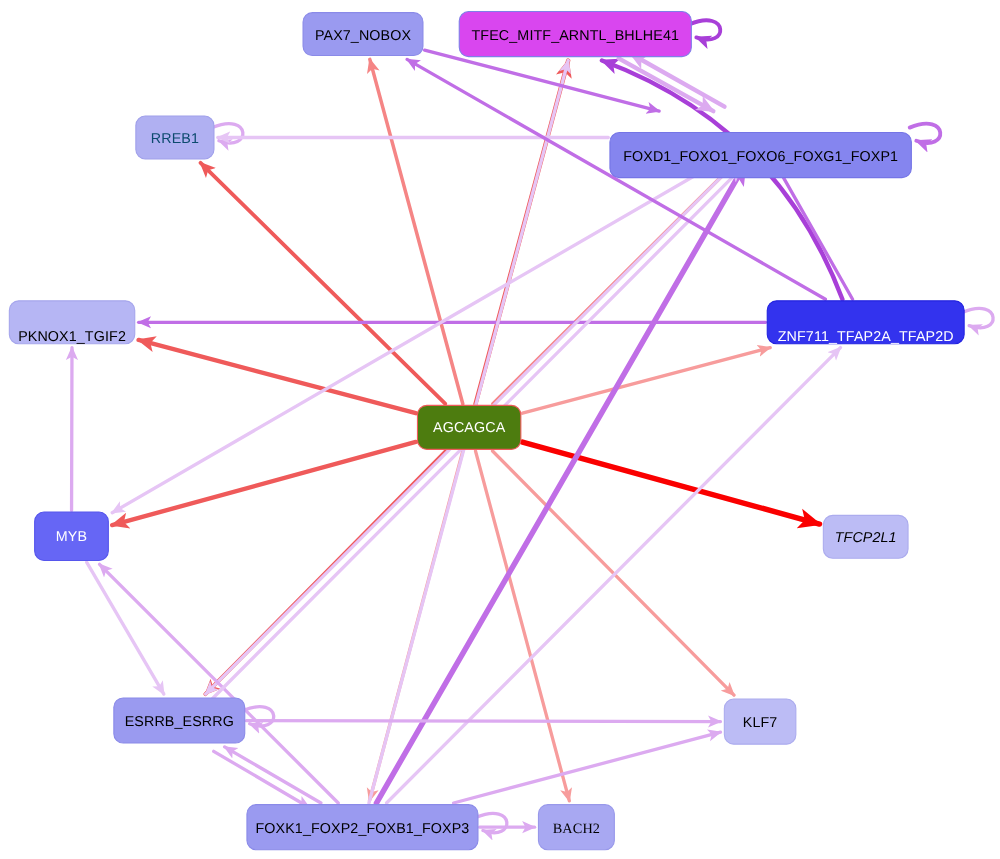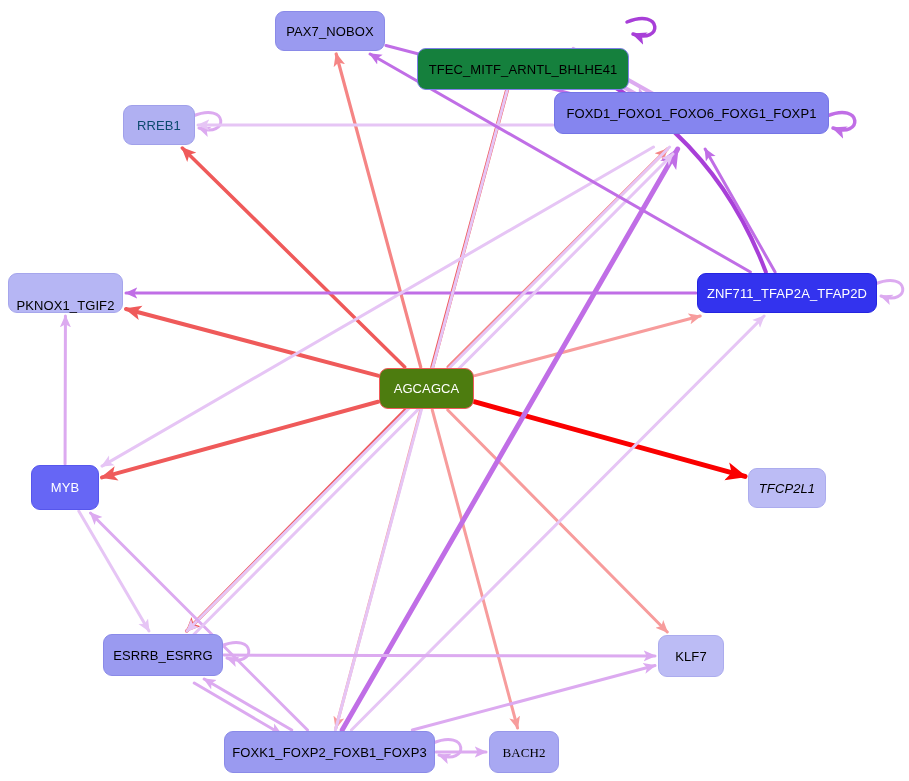--- a/index.html
+++ b/index.html
@@ -112,33 +112,33 @@
         <path fill="none" stroke="#dcaaf0" stroke-width="3" stroke-linecap="round" marker-end="url(#cdcaaf0)" d="M 65.06041131105398 464 L 65.44087403598972 316"></path>
         <path fill="none" stroke="#e6c5f5" stroke-width="3" stroke-linecap="round" marker-end="url(#ce6c5f5)" d="M 78.74925373134329 511 L 148.95820895522388 631"></path>
         <path fill="none" stroke="#c06ee6" stroke-width="3" stroke-linecap="round" marker-end="url(#cc06ee6)" d="M 386 45.561549100968186 L 599.2021276595744 101"></path>
         <path fill="none" stroke="#c06ee6" stroke-width="3" stroke-linecap="round" marker-end="url(#cc06ee6)" d="M 750.3702290076336 272 L 370.118320610687 54"></path>
       </g>
   </svg>
   <div id="node-layer">
       <div class="gnode" style="left: 275px; top: 11px; width: 110px; height: 40px; background: rgb(154, 154, 240); border: 1px solid rgb(138, 138, 232); color: rgb(0, 0, 0);">
         <span class="gnode-label">PAX7_NOBOX</span>
       </div>
-      <div class="gnode" style="left: 417px; top: 10px; width: 212px; height: 42px; background: #15803d; border: 1px solid rgb(127, 127, 232); color: rgb(0, 0, 0); margin-top: 38px;">
+      <div class="gnode" style="left: 417px; top: 10px; width: 212px; height: 42px; background: #d946ef; border: 1px solid rgb(127, 127, 232); color: rgb(0, 0, 0);">
         <span class="gnode-label">TFEC_MITF_ARNTL_BHLHE41</span>
       </div>
       <div class="gnode" style="left: 123px; top: 105px; width: 72px; height: 40px; background: rgb(176, 176, 242); border: 1px solid rgb(160, 160, 234); color: #0c4a6e;">
         <span class="gnode-label">RREB1</span>
       </div>
-      <div class="gnode" style="left: 554px; top: 92px; width: 275px; height: 42px; background: rgb(133, 133, 239); border: 1px solid rgb(117, 117, 230); color: rgb(0, 0, 0);">
+      <div class="gnode" style="left: 554px; top: 120px; width: 275px; height: 42px; background: rgb(133, 133, 239); border: 1px solid rgb(117, 117, 230); color: rgb(0, 0, 0);">
         <span class="gnode-label">FOXD1_FOXO1_FOXO6_FOXG1_FOXP1</span>
       </div>
       <div class="gnode" style="left: 8px; top: 273px; width: 115px; height: 40px; background: rgb(182, 182, 244); border: 1px solid rgb(166, 166, 236); color: rgb(0, 0, 0); align-items: flex-end;">
         <span class="gnode-label">PKNOX1_TGIF2</span>
       </div>
-      <div class="gnode" style="left: 697px; top: 273px; width: 180px; height: 40px; background: rgb(51, 51, 238); border: 1px solid rgb(36, 36, 224); color: rgb(255, 255, 255);">
+      <div class="gnode" style="left: 697px; top: 273px; width: 180px; height: 40px; background: rgb(51, 51, 238); border: 1px solid rgb(36, 36, 224); color: rgb(255, 255, 255); align-items: flex-end;">
         <span class="gnode-label">ZNF711_TFAP2A_TFAP2D</span>
       </div>
       <div class="gnode" style="left: 379px; top: 368px; width: 95px; height: 41px; background: #4d7c0f; border: 1px solid rgb(239, 90, 90); color: rgb(255, 255, 255);">
         <span class="gnode-label">AGCAGCA</span>
       </div>
       <div class="gnode" style="left: 31px; top: 465px; width: 68px; height: 45px; background: rgb(102, 102, 245); border: 1px solid rgb(86, 86, 236); color: rgb(255, 255, 255);">
         <span class="gnode-label">MYB</span>
       </div>
       <div class="gnode" style="left: 748px; top: 468px; width: 78px; height: 40px; background: rgb(188, 188, 245); border: 1px solid rgb(172, 172, 238); color: rgb(0, 0, 0); font-style: italic;">
         <span class="gnode-label">TFCP2L1</span>

